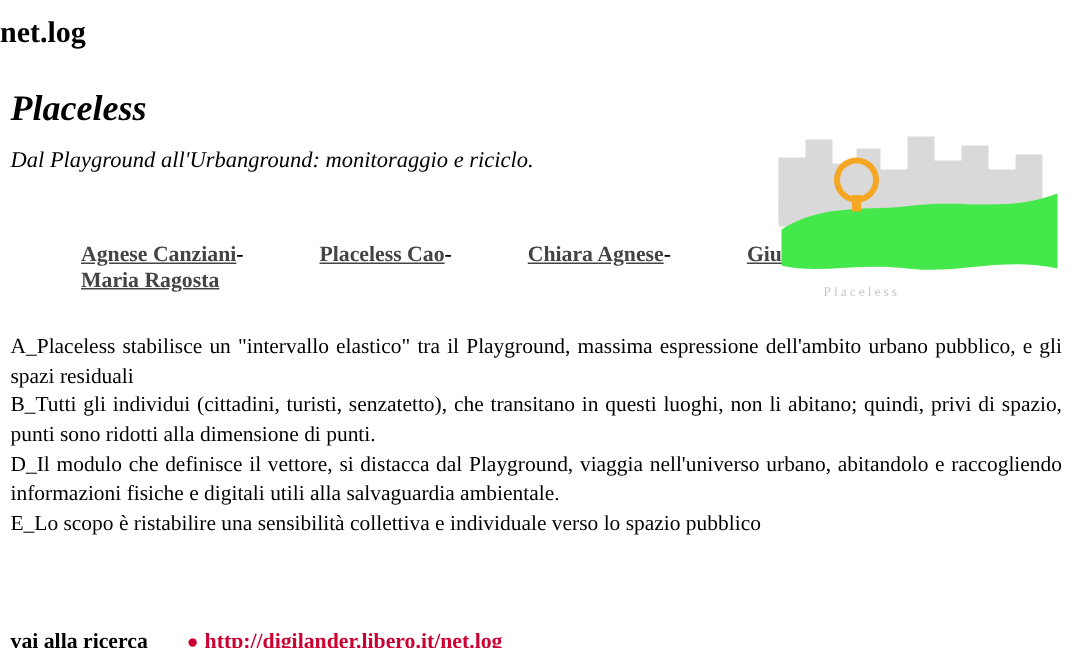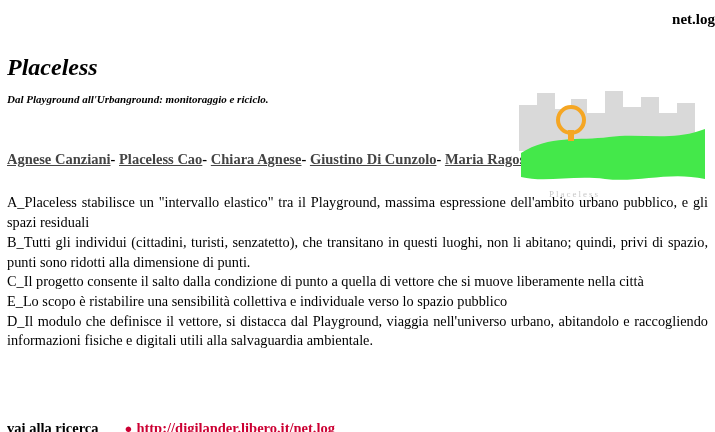--- a/index.html
+++ b/index.html
@@ -15,62 +15,62 @@
     overflow: hidden;
     position: relative;
   }
   .page {
     position: relative;
     width: 715px;
     height: 432px;
     box-sizing: border-box;
   }
   .site-title {
-    text-align: right;
+    text-align: left;
     font-family: "Liberation Serif", serif;
     font-weight: bold;
-    font-size: 15px;
+    font-size: 20px;
     margin: 11px 0 0 0;
     letter-spacing: 0px;
-    padding-left: 44px;
   }
   .brand {
     margin: 26px 0 0 7px;
     font-family: "Liberation Serif", serif;
     font-style: italic;
     font-weight: bold;
     font-size: 24px;
     color: #000;
   }
   .subtitle {
     margin: 12px 0 0 7px;
     font-family: "Liberation Serif", serif;
     font-style: italic;
-    font-weight: bold;
-    font-size: 11px;
+    font-weight: normal;
+    font-size: 15px;
     color: #000;
   }
   .artwork {
     position: absolute;
     right: 6px;
     top: 72px;
     width: 200px;
     height: 125px;
   }
   .artwork svg { display: block; }
   .authors {
     margin: 46px 0 0 7px;
     font-family: "Liberation Serif", serif;
     font-weight: bold;
     font-size: 14.5px;
     line-height: 1.2;
   }
   .authors a {
     color: #444444;
     text-decoration: underline;
+    margin-left: 47px;
   }
   .authors .sep {
     color: #000;
     text-decoration: none;
     font-weight: bold;
   }
   .body-text {
     margin: 25px 7px 0 7px;
     font-family: "Liberation Serif", serif;
     font-size: 14.3px;
@@ -134,23 +134,22 @@
     <a href="#">Agnese Canziani</a><span class="sep">-</span>
     <a href="#">Placeless Cao</a><span class="sep">-</span>
     <a href="#">Chiara Agnese</a><span class="sep">-</span>
     <a href="#">Giustino Di Cunzolo</a><span class="sep">-</span>
     <a href="#">Maria Ragosta</a>
   </div>
 
   <div class="body-text">
     <p>A_Placeless stabilisce un "intervallo elastico" tra il Playground, massima espressione dell'ambito urbano pubblico, e gli spazi residuali</p>
     <p>B_Tutti gli individui (cittadini, turisti, senzatetto), che transitano in questi luoghi, non li abitano; quindi, privi di spazio, punti sono ridotti alla dimensione di punti.</p>
-    <p>C_Il progetto consente il salto dalla condizione di punto a quella di vettore che si muove liberamente nella città</p>
+    <p>D_Il modulo che definisce il vettore, si distacca dal Playground, viaggia nell'universo urbano, abitandolo e raccogliendo informazioni fisiche e digitali utili alla salvaguardia ambientale.</p>
     <p>E_Lo scopo è ristabilire una sensibilità collettiva e individuale verso lo spazio pubblico</p>
-    <p>D_Il modulo che definisce il vettore, si distacca dal Playground, viaggia nell'universo urbano, abitandolo e raccogliendo informazioni fisiche e digitali utili alla salvaguardia ambientale.</p>
   </div>
 
   <div class="footer">
     <span class="label">vai alla ricerca</span>
     <span class="bullet">●</span>
     <a href="#">http://digilander.libero.it/net.log</a>
   </div>
 
 </div>
 

